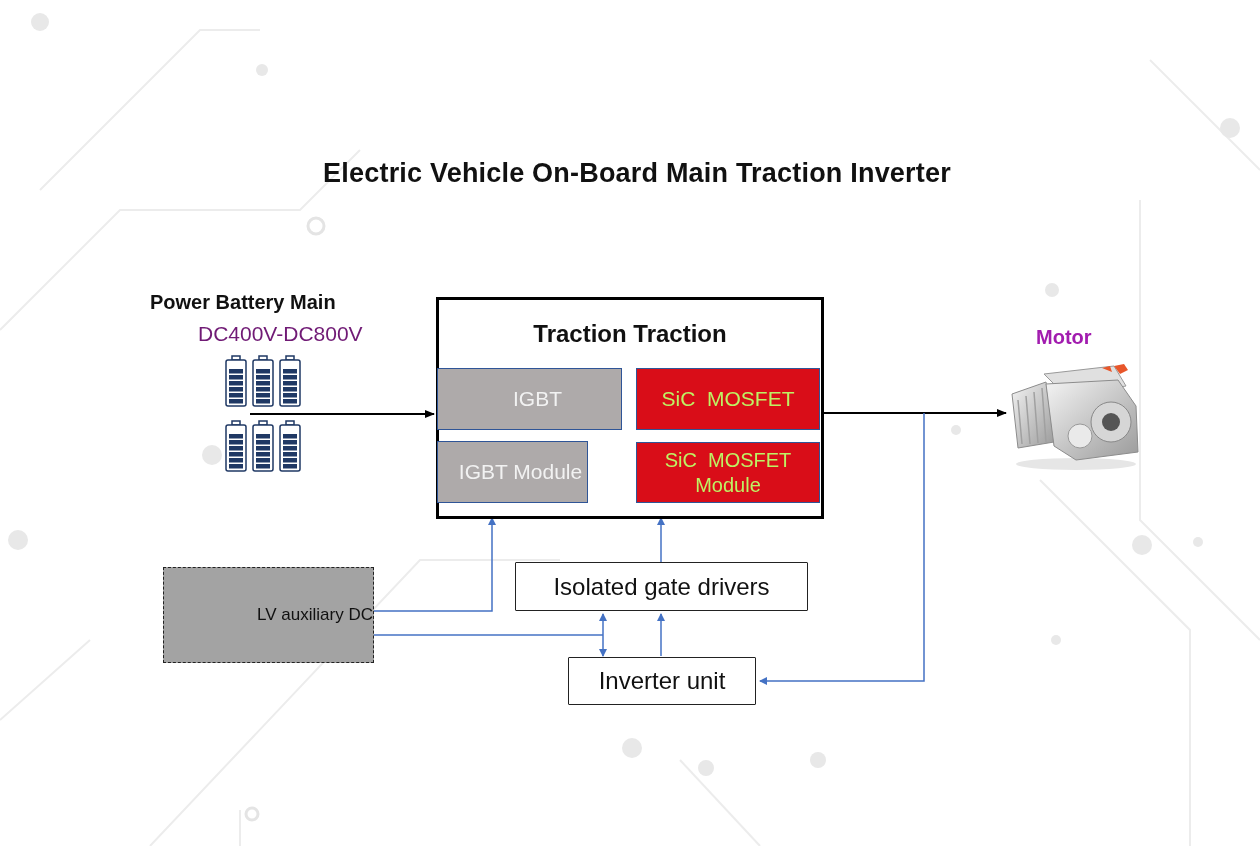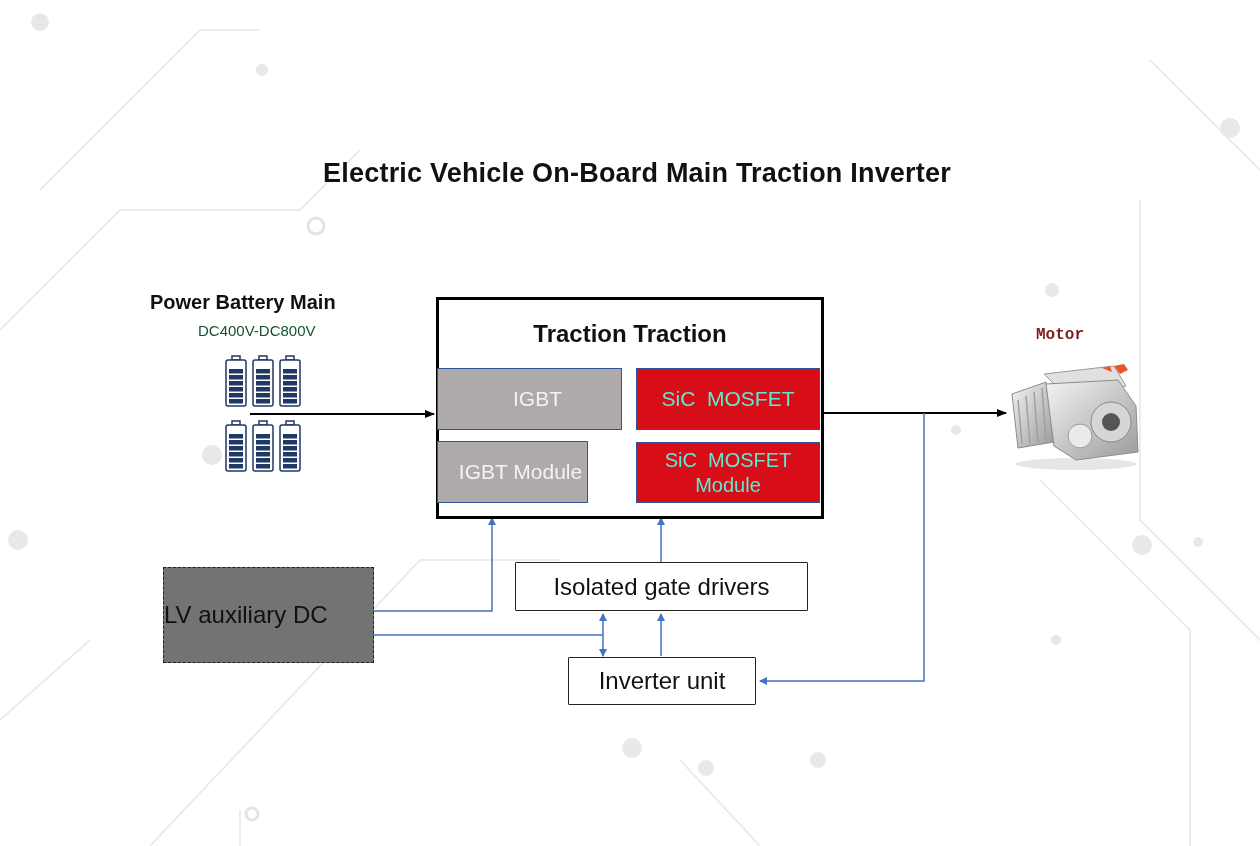--- a/index.html
+++ b/index.html
@@ -2,29 +2,29 @@
 <html><head>
 <meta charset="utf-8">
 <style>
   html, body { margin:0; padding:0; }
   body { width:1260px; height:846px; position:relative; overflow:hidden; background:#ffffff;
          font-family:"Liberation Sans", sans-serif; }
   .bg { position:absolute; left:0; top:0; width:1260px; height:846px; }
   .abs { position:absolute; }
   .title { left:0; width:1274px; top:158px; text-align:center; font-size:27px; font-weight:bold; color:#111; letter-spacing:0.2px; }
   .bp-title { left:150px; top:291px; font-size:20px; font-weight:bold; color:#111; }
-  .bp-sub { left:198px; top:322px; font-size:15px; color:#14532d; }
+  .bp-sub { left:198px; top:322px; font-size:21px; color:#701a75; }
   .inv-box { left:436px; top:297px; width:382px; height:216px; border:3px solid #000; background:#fff; }
   .inv-title { left:436px; width:388px; top:320px; text-align:center; font-size:24px; font-weight:bold; color:#111; }
-  .cell { display:flex; align-items:center; justify-content:center; text-align:center; color:#5eead4; font-size:21px; line-height:1.25; box-sizing:border-box; }
+  .cell { display:flex; align-items:center; justify-content:center; text-align:center; color:#bef264; font-size:21px; line-height:1.25; box-sizing:border-box; }
   .igbt { background:#aeaaaa; border:1px solid #2f5597; color:#f2f2f2;padding-left:16px; }
   .sic { background:#d90d18; border:1px solid #2f5597; }
   .rbox { border:1.5px solid #222; border-radius:1px; background:#fff; display:flex; align-items:center; justify-content:center; font-size:24px; color:#111; box-sizing:border-box; }
-  .dbox { border:1.5px dashed #222; background:#737373; display:flex; align-items:center; justify-content:flex-start; font-size:24px; color:#111; box-sizing:border-box; }
-  .motor-label { left:1036px; top:326px; font-size:16px; font-weight:bold; color:#7f1d1d;font-family:Liberation Mono, monospace; }
+  .dbox { border:1.5px dashed #222; background:#a3a3a3; display:flex; align-items:center; justify-content:flex-end; font-size:17px; color:#111; box-sizing:border-box; }
+  .motor-label { left:1036px; top:326px; font-size:20px; font-weight:bold; color:#a21caf; }
   svg.lines { position:absolute; left:0; top:0; }
 </style>
 </head>
 <body>
 
 <svg class="bg" width="1260" height="846">
   <g stroke="#ececec" stroke-width="2" fill="none">
     <path d="M0 330 L120 210 L300 210 L360 150"></path>
     <path d="M40 190 L200 30 L260 30"></path>
     <path d="M150 846 L420 560 L560 560"></path>

